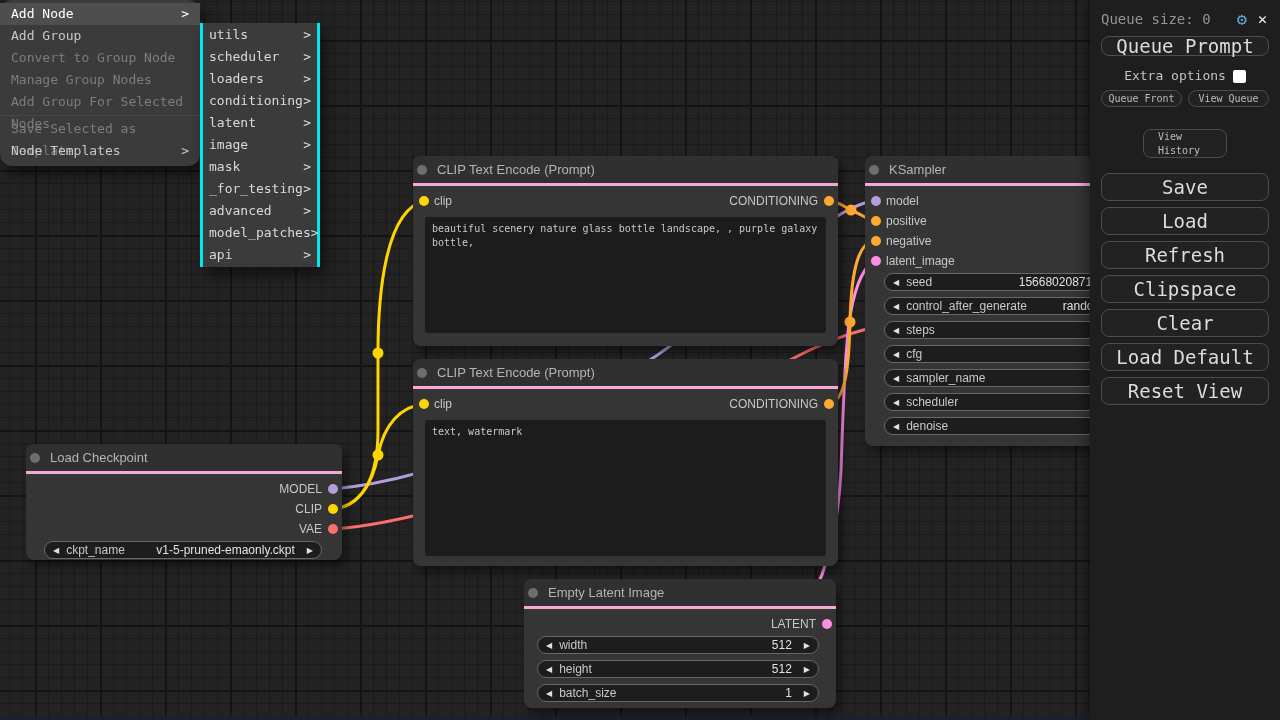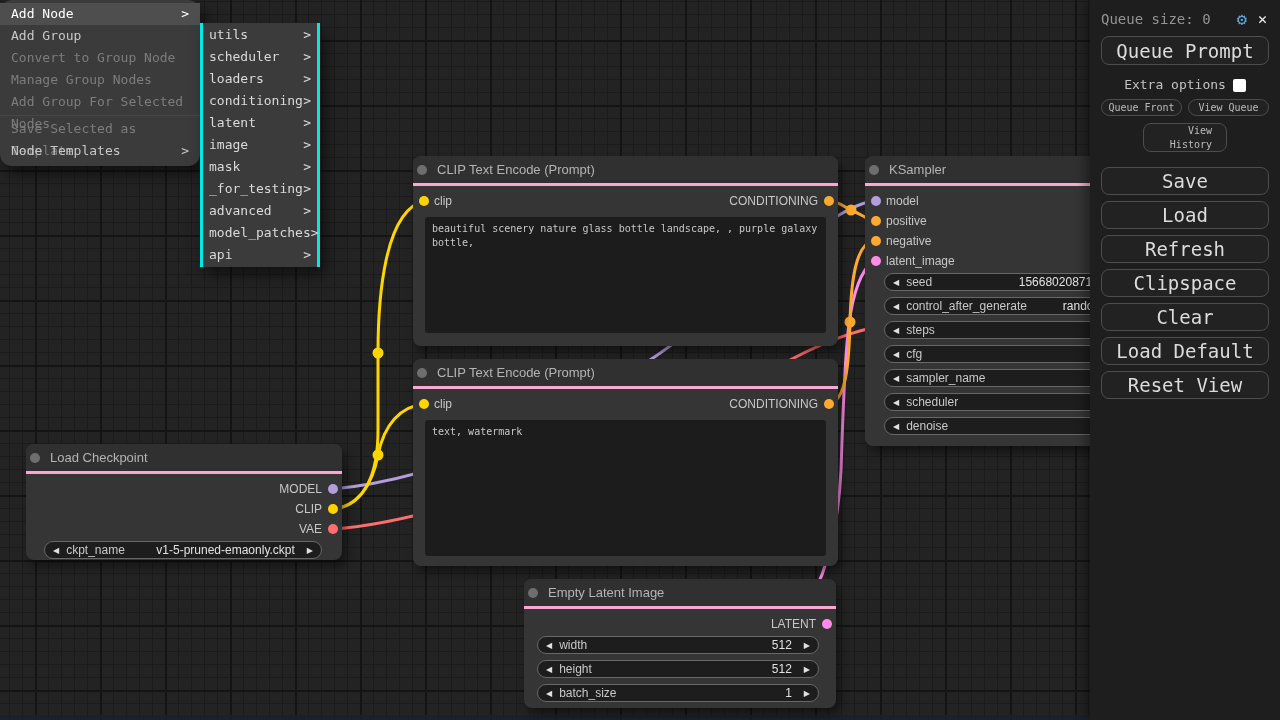--- a/index.html
+++ b/index.html
@@ -88,30 +88,30 @@
              background:#1e1e1e; z-index:20; box-shadow:-5px 0 10px rgba(0,0,0,.35);
              font-family:"DejaVu Sans Mono", monospace; }
   .sb-head { display:flex; align-items:center; padding:10px 13px 0 11px; }
   .queue-size { color:#949494; font-size:14px; }
   .gear { margin-left:auto; font-size:17px; line-height:1; cursor:pointer; }
   .close-x { margin-left:11px; color:#ececec; font-size:15px; font-weight:bold;
              cursor:pointer; }
   .btn { display:flex; align-items:center; justify-content:center;
          background:#222; border:1px solid #4d4d4d; border-radius:8px;
          color:#dcdcdc; cursor:pointer; }
-  .btn-queue { margin:8px 11px 0; height:29px; font-size:19px; }
+  .btn-queue { margin:8px 11px 0; height:20px; font-size:19px; }
   .extra-row { display:flex; align-items:flex-end; justify-content:center;
                gap:7px; margin-top:12px; color:#c3c3c3; font-size:13px; }
   .checkbox { width:13px; height:13px; background:#fff; border-radius:2px;
               cursor:pointer; }
   .small-row { display:flex; gap:6px; margin:7px 11px 0; }
   .btn-small { height:17px; font-size:10px; border-radius:9px; color:#bcbcbc;
                flex:1; }
-  .btn-history { width:84px; height:29px; margin:7px auto 0; font-size:10px;
-                 color:#bcbcbc; text-align:right; line-height:1.35;
+  .btn-history { width:84px; height:29px; margin:22px auto 0; font-size:10px;
+                 color:#bcbcbc; text-align:left; line-height:1.35;
                  padding:0 14px; }
   .btn-big { margin:6px 11px 0; height:28px; font-size:19px; }
   .btn-big.first { margin-top:15px; }
 </style>
 </head>
 <body>
 
 <div id="stage">
   <div class="canvas"></div>
 

